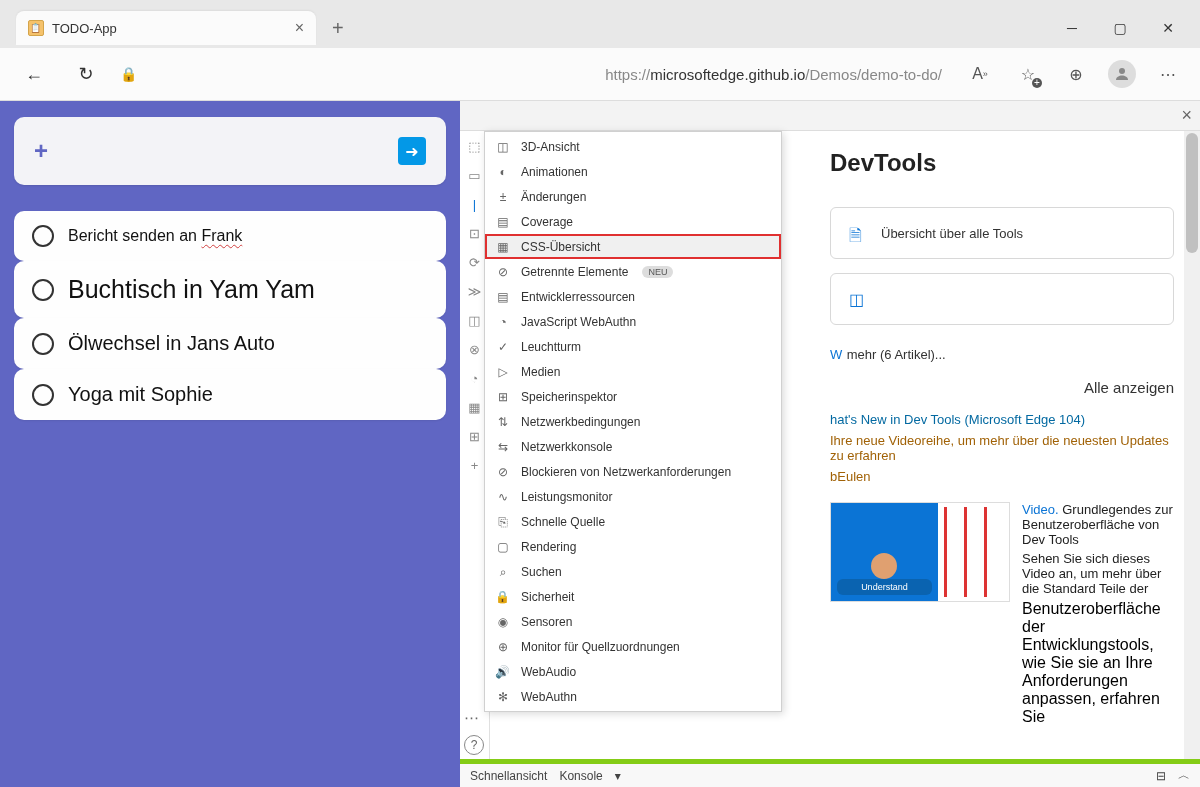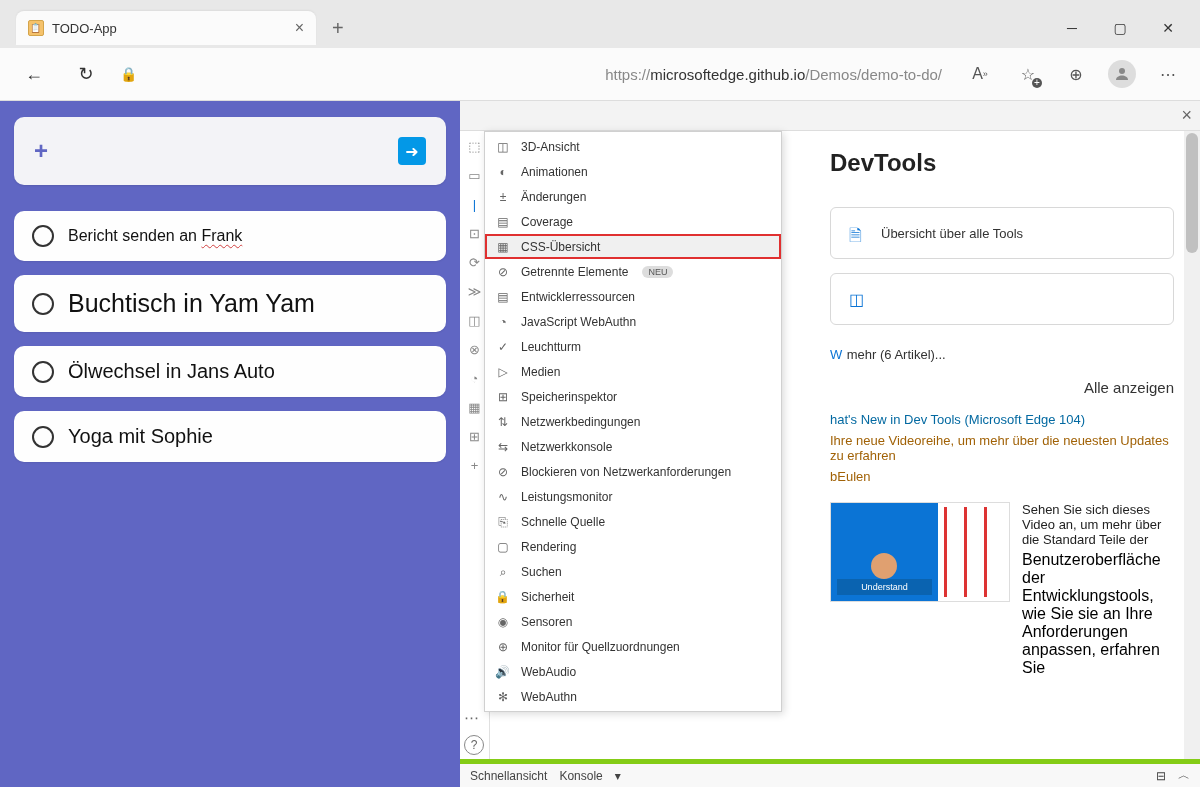--- a/index.html
+++ b/index.html
@@ -28,21 +28,21 @@
     .avatar svg { width: 18px; height: 18px; fill: #888; }
     
     
     .main { display: flex; height: 686px; }
     
     
     .todo-app { width: 460px; background: #6066c3; padding: 16px 14px; overflow-y: auto; }
     .add-bar { background: #f3f3f7; border-radius: 10px; padding: 20px; display: flex; justify-content: space-between; align-items: center; margin-bottom: 26px; box-shadow: 0 1px 2px rgba(0,0,0,0.1); }
     .plus-btn { font-size: 24px; color: #6066c3; font-weight: bold; cursor: pointer; }
     .arrow-btn { width: 28px; height: 28px; background: #0398e7; border-radius: 4px; display: flex; align-items: center; justify-content: center; color: white; font-size: 16px; cursor: pointer; }
-    .todo-item { background: #fefefe; border-radius: 10px; padding: 14px 18px; margin-bottom: 14px; display: flex; align-items: center; gap: 14px; box-shadow: 0 1px 2px rgba(0,0,0,0.08); }
+    .todo-item { background: #fefefe; border-radius: 10px; padding: 14px 18px; display: flex; align-items: center; gap: 14px; box-shadow: 0 1px 2px rgba(0,0,0,0.08); }
     .todo-circle { width: 22px; height: 22px; border: 2.5px solid #333; border-radius: 50%; flex-shrink: 0; cursor: pointer; }
     .todo-text { font-size: 20px; color: #111; }
     .todo-text.large { font-size: 25px; }
     .todo-text.small { font-size: 16px; }
     .wavy { text-decoration: underline wavy #d04040; text-decoration-thickness: 1px; text-underline-offset: 3px; }
     
     
     .devtools { flex: 1; background: #fff; position: relative; display: flex; flex-direction: column; }
     .devtools-header { background: #f3f3f3; height: 30px; display: flex; align-items: center; padding: 0 8px; justify-content: flex-end; border-bottom: 1px solid #ddd; }
     .dt-close { font-size: 18px; color: #666; cursor: pointer; }
@@ -69,21 +69,21 @@
     .card-icon { width: 18px; height: 18px; color: #0b74d5; font-size: 16px; flex-shrink: 0; }
     .blueish { color: #0b74d5; font-size: 13px; }
     .show-all { text-align: right; font-size: 15px; color: #333; margin: 16px 0 16px 0; }
     .article { margin-bottom: 18px; }
     .article .blue-title { color: #0369a1; font-size: 13px; margin-bottom: 6px; }
     .article .subtitle { font-size: 13px; color: #a16207; margin-bottom: 6px; }
     .video-row { display: flex; gap: 12px; margin-top: 14px; }
     .video-thumb { width: 180px; height: 100px; background: #f0f0f0; border: 1px solid #ddd; display: flex; }
     .vt-left { width: 60%; background: #0b74d5; display: flex; flex-direction: column; justify-content: flex-end; padding: 6px; }
     .vt-left .face { width: 26px; height: 26px; background: #e0a070; border-radius: 50%; margin: 4px auto 0; }
-    .vt-band { background: #0a63b0; color: #fff; font-size: 9px; padding: 3px; text-align: center; }
+    .vt-band { background: #0a63b0; color: #fff; font-size: 9px; padding: 3px; text-align: center; border-radius: 6px; }
     .vt-right { width: 40%; background: #fff; position: relative; }
     .vt-stripe { position: absolute; width: 3px; top: 4px; bottom: 4px; }
     .video-text { flex: 1; }
     .video-text .vt-title { font-size: 13px; color: #222; margin-bottom: 4px; }
     
     
     .devtools-footer { height: 28px; border-top: 5px solid #84cc16; display: flex; align-items: center; padding: 0 10px; gap: 12px; font-size: 12px; color: #444; background: #f8f8f8; }
     .devtools-footer .spacer { flex: 1; }
     .devtools-left-footer { position: absolute; bottom: 4px; left: 4px; display: flex; flex-direction: column; gap: 8px; color: #666; font-size: 15px; }
     .help-icon { width: 20px; height: 20px; border: 1.5px solid #888; border-radius: 50%; display: flex; align-items: center; justify-content: center; font-size: 12px; cursor: pointer; }
@@ -306,20 +306,21 @@
               <div class="face"></div>
               <div class="vt-band">Understand</div>
             </div>
             <div class="vt-right">
               <div class="vt-stripe" style="left:6px;background:#d33"></div>
               <div class="vt-stripe" style="left:26px;background:#d33"></div>
               <div class="vt-stripe" style="left:46px;background:#d33"></div>
             </div>
           </div>
           <div class="video-text">
+            <div class="vt-title"><span class="blueish">Video. </span><span>Grundlegendes zur Benutzeroberfläche von Dev Tools</span></div>
             <div class="vt-title">Sehen Sie sich dieses Video an, um mehr über die Standard Teile der</div>
             <div class="grey">Benutzeroberfläche der Entwicklungstools, wie Sie sie an Ihre Anforderungen anpassen, erfahren Sie</div>
           </div>
         </div>
       </div>
 
       <div class="devtools-left-footer">
         <span class="dots-v">⋯</span>
         <span class="help-icon">?</span>
       </div>

